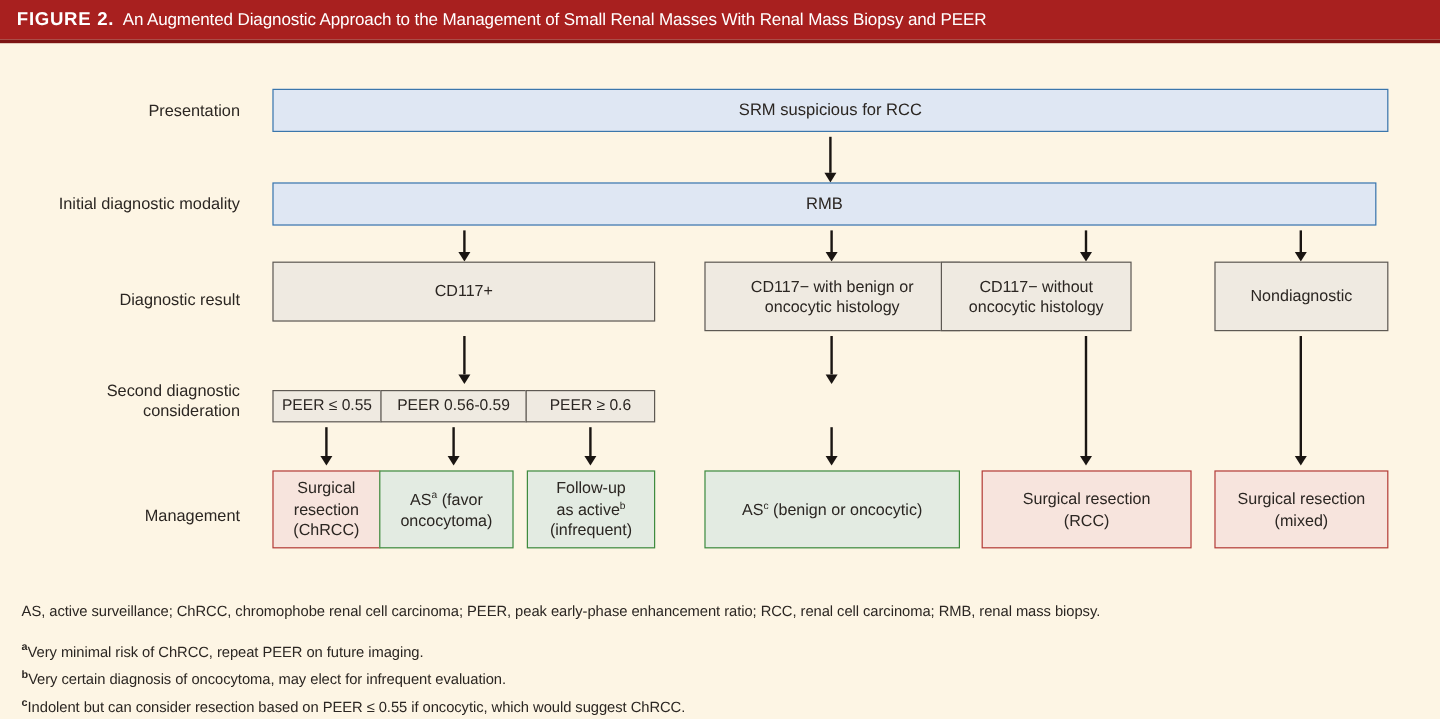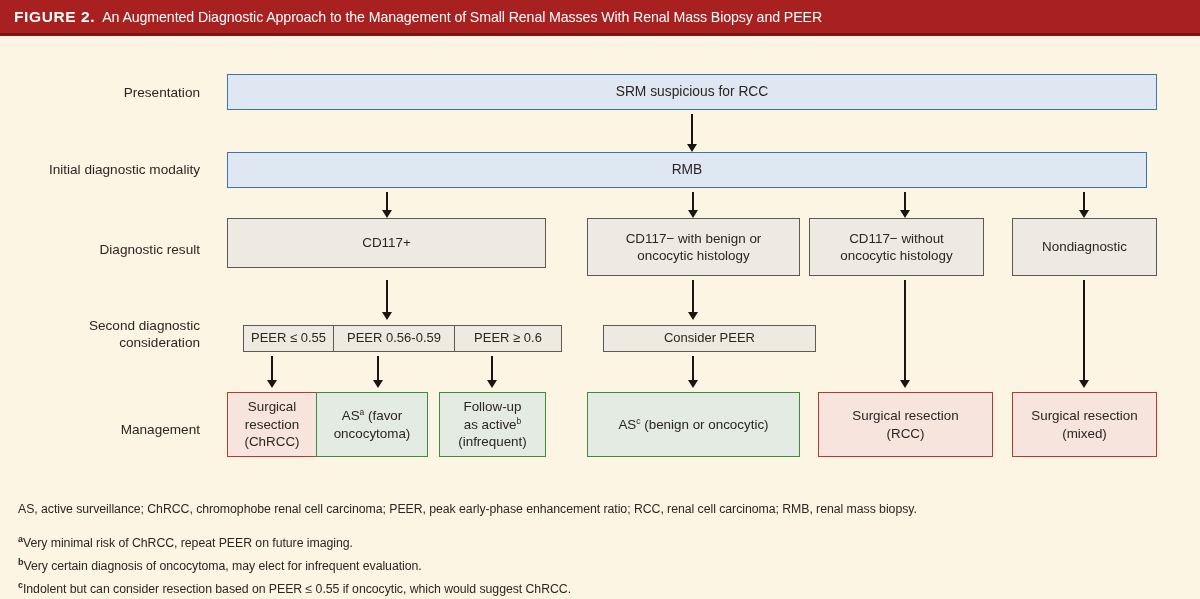--- a/index.html
+++ b/index.html
@@ -92,21 +92,20 @@
     font-size: 13.8px;
   }
   .node.grey {
     background: #efeae1;
     border: 1.2px solid #5e5953;
   }
   .node.grey-thin {
     background: #efeae1;
     border: 1.1px solid #5e5953;
     font-size: 13px;
-    margin-left: 16px;
   }
   .node.green {
     background: #e3ebe2;
     border: 1.5px solid #3f8b3e;
   }
   .node.red {
     background: #f7e4dd;
     border: 1.5px solid #b33c38;
   }
 
@@ -221,21 +220,21 @@
     <span>CD117+</span>
   </div>
 
   <div class="node grey" style="left:587px; top:182px; width:213px; height:58px;">
     <div>
       <div>CD117− with benign or</div>
       <div>oncocytic histology</div>
     </div>
   </div>
 
-  <div class="node grey" style="left:809px; top:182px; width:175px; height:58px;">
+  <div class="node grey" style="left:784px; top:182px; width:159px; height:58px;">
     <div>
       <div>CD117− without</div>
       <div>oncocytic histology</div>
     </div>
   </div>
 
   <div class="node grey" style="left:1012px; top:182px; width:145px; height:58px;">
     <span>Nondiagnostic</span>
   </div>
 
@@ -258,23 +257,20 @@
   </div>
 
   <div class="node grey-thin" style="left:227px; top:289px; width:91px; height:27px;">
     <span>PEER ≤ 0.55</span>
   </div>
   <div class="node grey-thin" style="left:317px; top:289px; width:122px; height:27px;">
     <span>PEER 0.56-0.59</span>
   </div>
   <div class="node grey-thin" style="left:438px; top:289px; width:108px; height:27px;">
     <span>PEER ≥ 0.6</span>
-  </div>
-  <div class="node grey-thin" style="left:587px; top:289px; width:213px; height:27px;">
-    <span>Consider PEER</span>
   </div>
 
   <div class="arrow" style="left:264px; top:320px; width:16px; height:32px;">
     <div class="shaft" style="height:23.5px;"></div>
     <div class="head"></div>
   </div>
   <div class="arrow" style="left:370px; top:320px; width:16px; height:32px;">
     <div class="shaft" style="height:23.5px;"></div>
     <div class="head"></div>
   </div>

